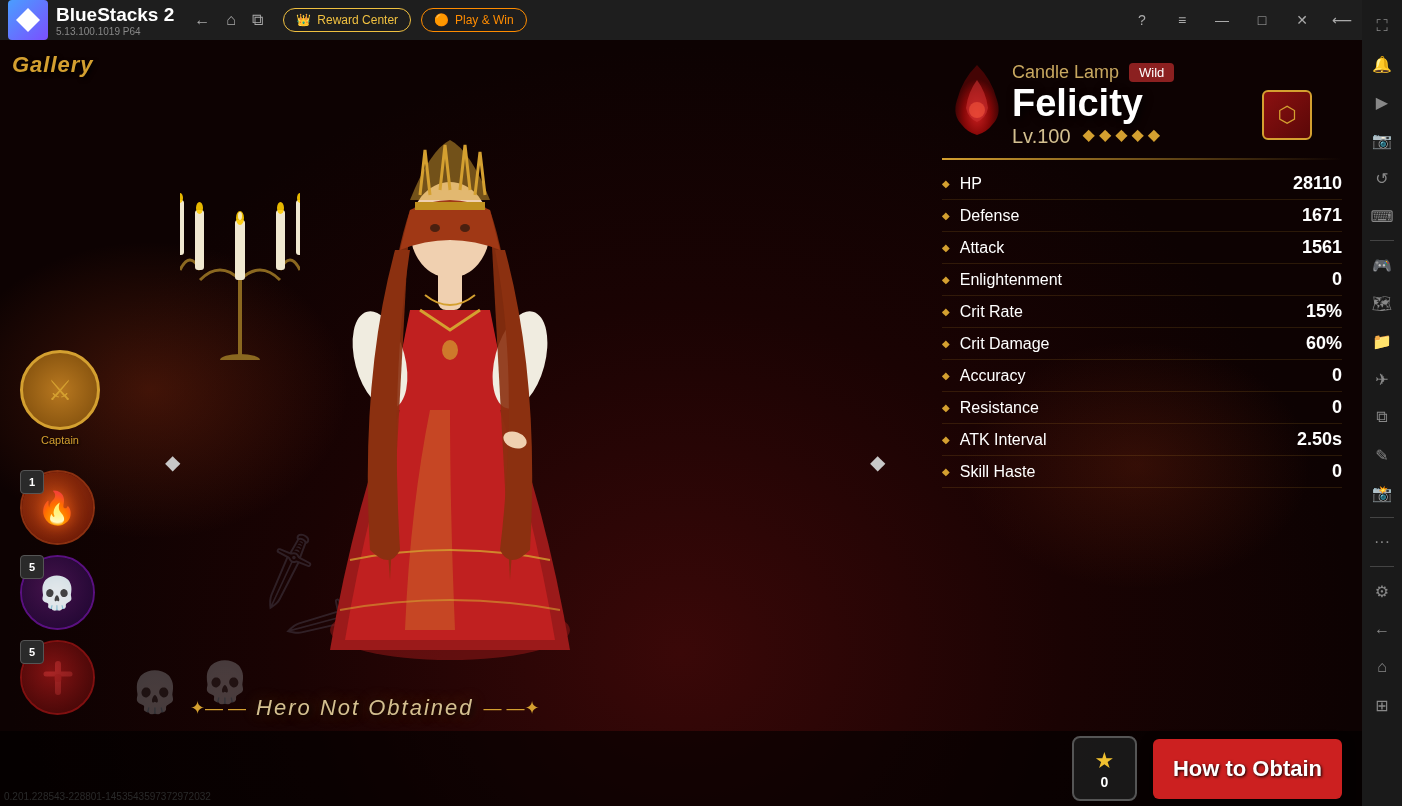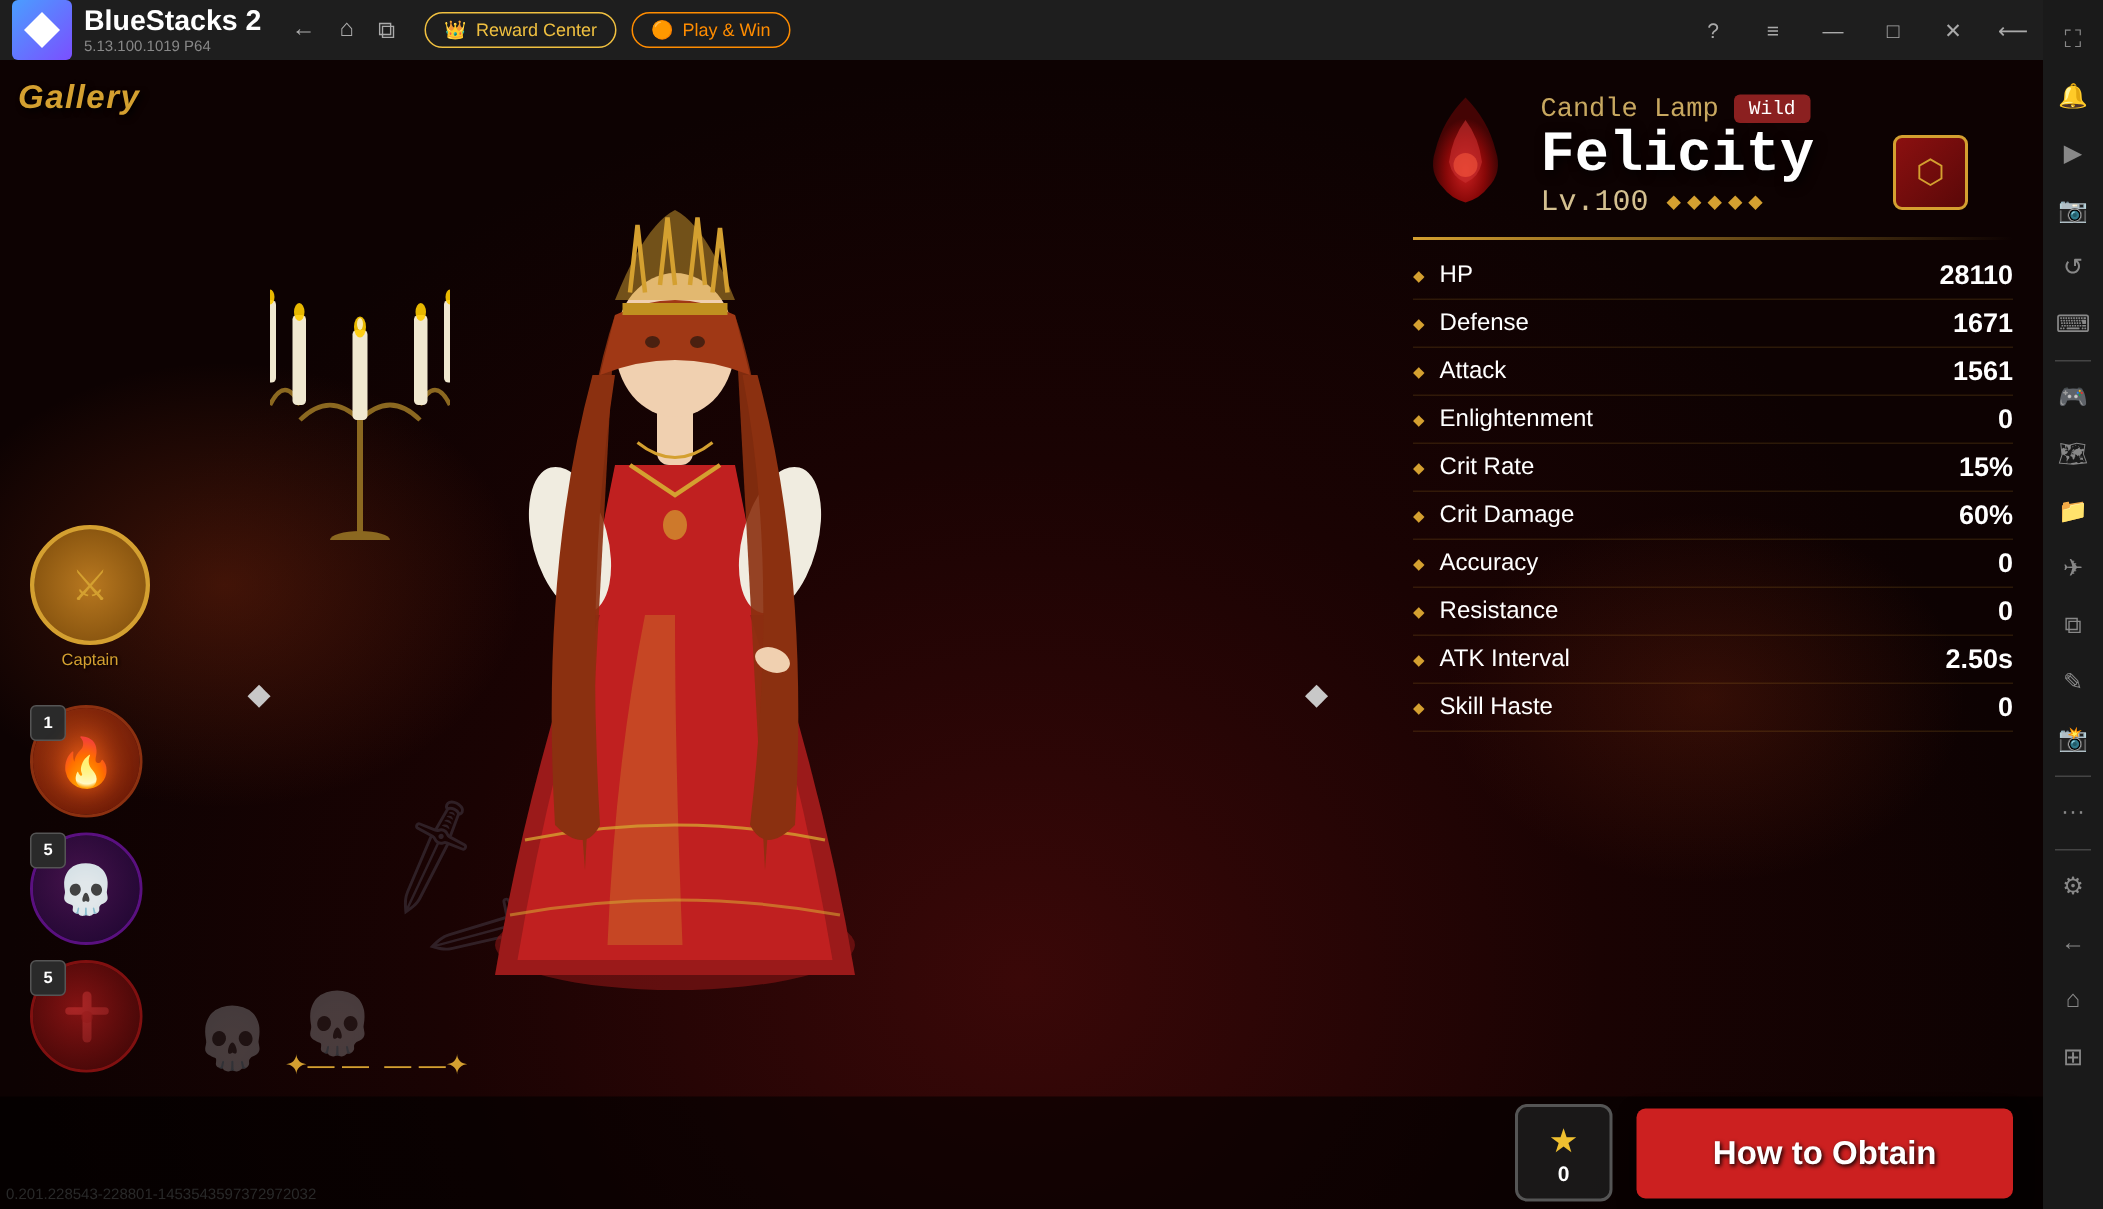--- a/index.html
+++ b/index.html
@@ -291,23 +291,21 @@
       top: 20px; right: 20px;
       width: 400px;
       z-index: 10;
       color: #e8d8a0;
     }
 
     
     #hero-title {
       display: flex;
       align-items: center;
-      gap: 15px;
       margin-bottom: 8px;
-      font-family: Liberation Mono, monospace;
     }
     .hero-flame-icon {
       width: 70px; height: 90px;
       position: relative;
       display: flex; align-items: center; justify-content: center;
     }
     .flame-svg {
       width: 70px; height: 90px;
     }
     .hero-name-area {
@@ -429,21 +427,21 @@
       color: #fff;
       font-weight: bold;
     }
 
     
     .obtain-btn {
       background: #cc2020;
       color: #fff;
       border: none;
       border-radius: 6px;
-      padding: 14px 51px;
+      padding: 14px 20px;
       font-size: 22px;
       font-weight: bold;
       cursor: pointer;
       text-shadow: 1px 1px 3px #000;
       box-shadow: 0 4px 12px rgba(0,0,0,0.5);
       height: 60px;
       display: flex;
       align-items: center;
       justify-content: center;
     }
@@ -762,20 +760,21 @@
         <div class="stat-row">
     <span class="stat-diamond">◆</span>
     <span class="stat-name">Skill Haste</span>
     <span class="stat-value">0</span>
   </div>
       </div>
   </div>
 
   <div id="hero-not-obtained" style="position:absolute; bottom:85px; left:190px; z-index:10; display:flex; align-items:center; gap:10px;">
     <span class="banner-line">✦— —</span>
+    <span class="banner-text">Hero Not Obtained</span>
     <span class="banner-line">— —✦</span>
   </div>
 
   <div id="bottom-bar">
     <div class="wishlist-btn">
       <span class="wishlist-icon">★</span>
       <span class="wishlist-count">0</span>
     </div>
     <button class="obtain-btn">
       <span>How to Obtain</span>

